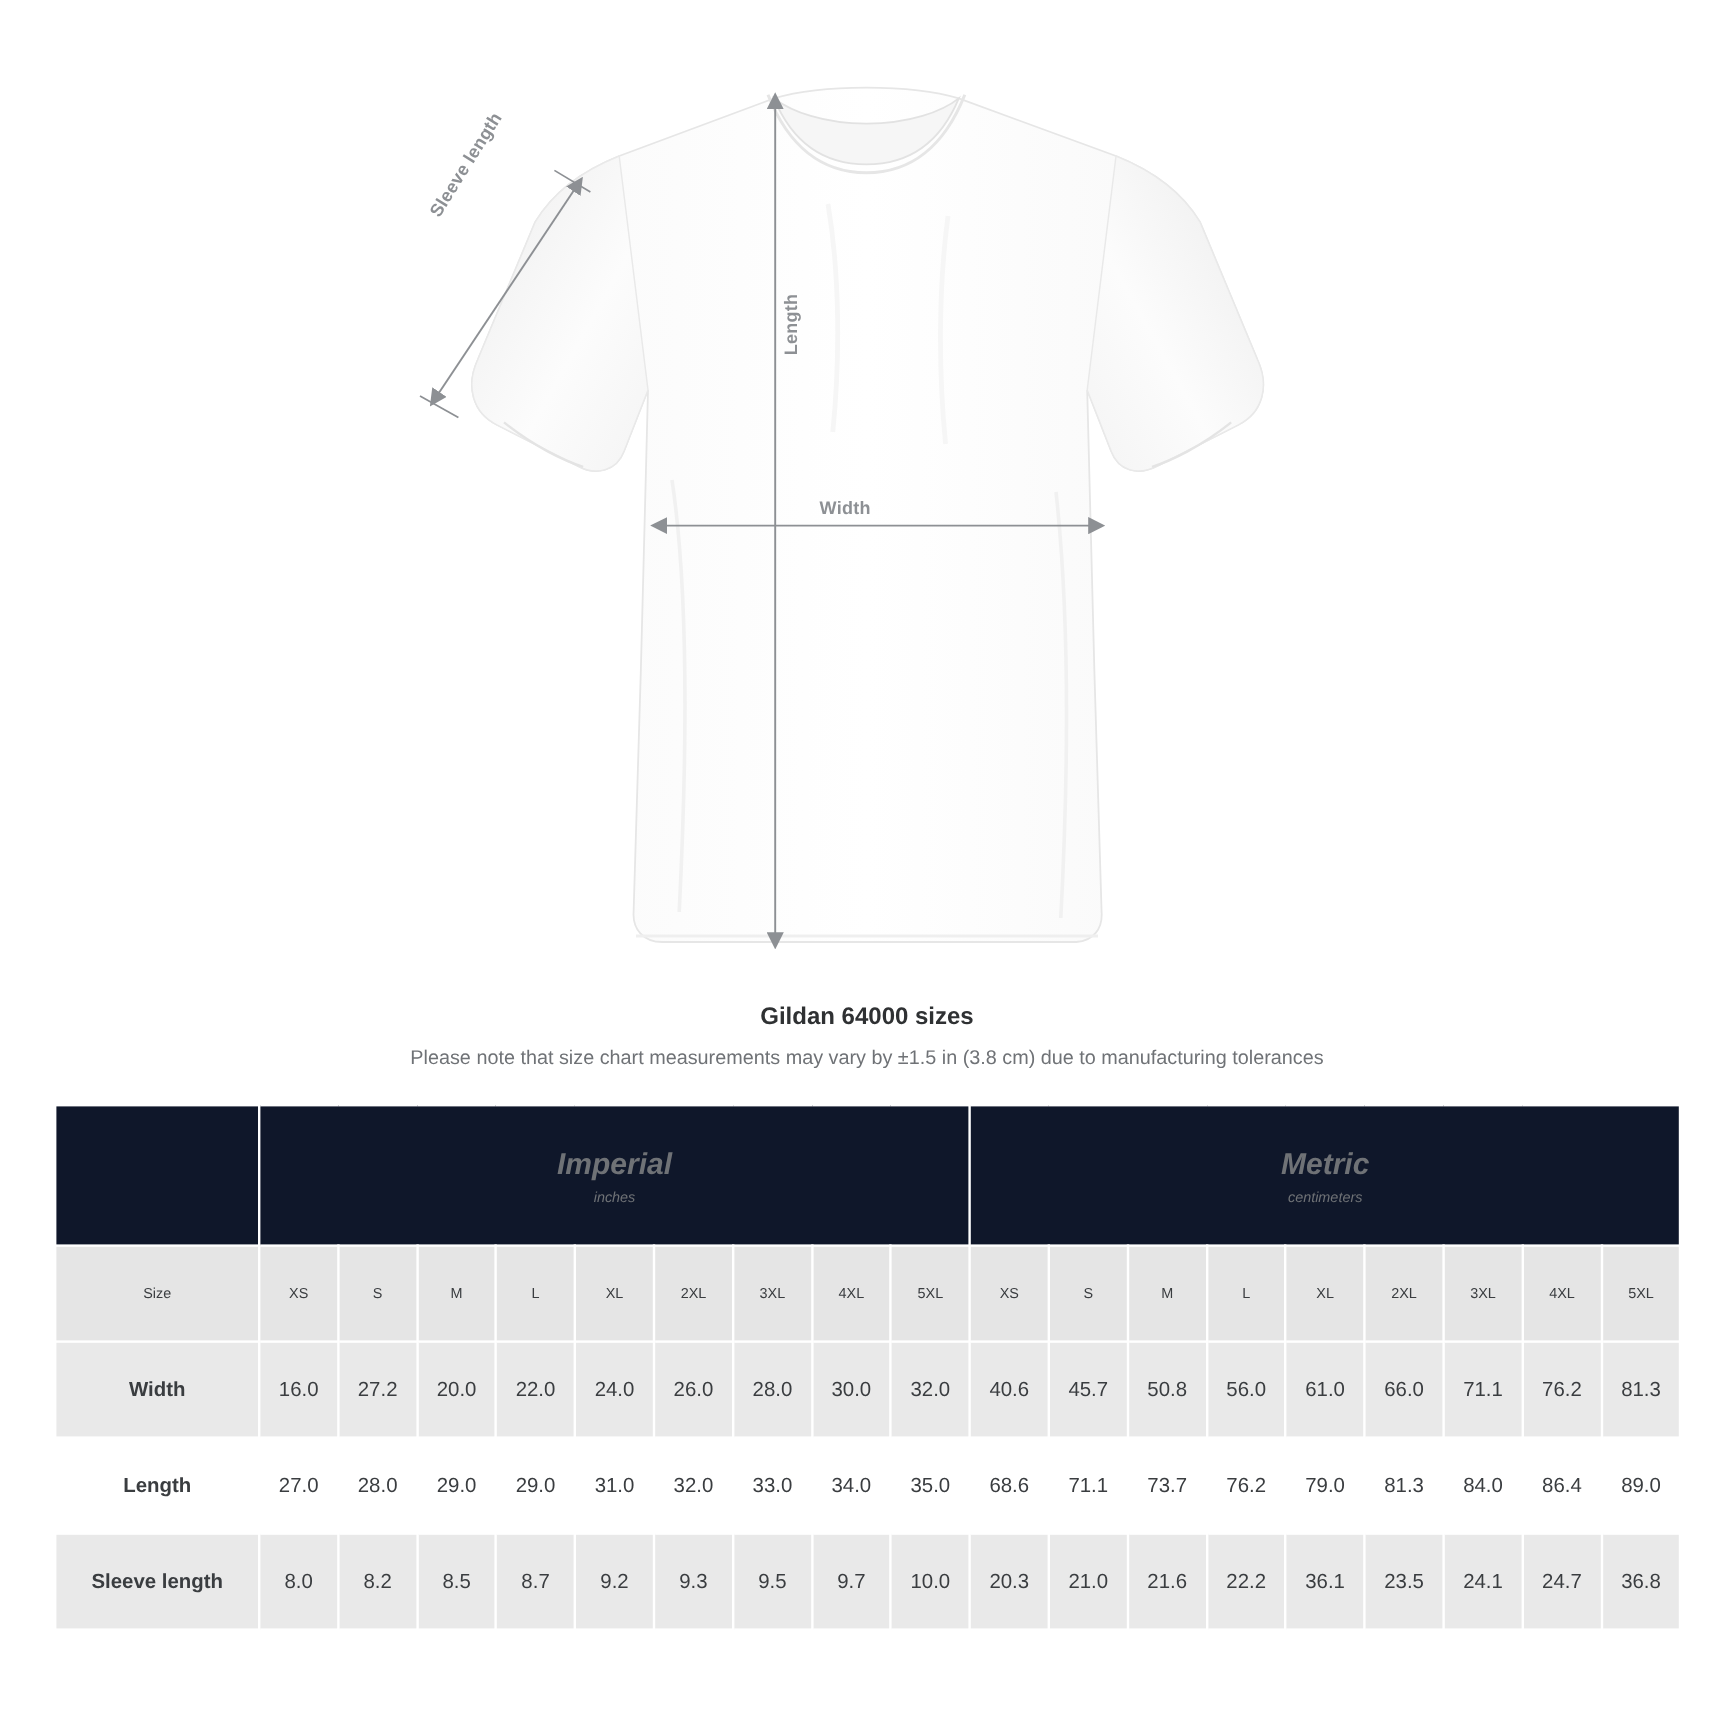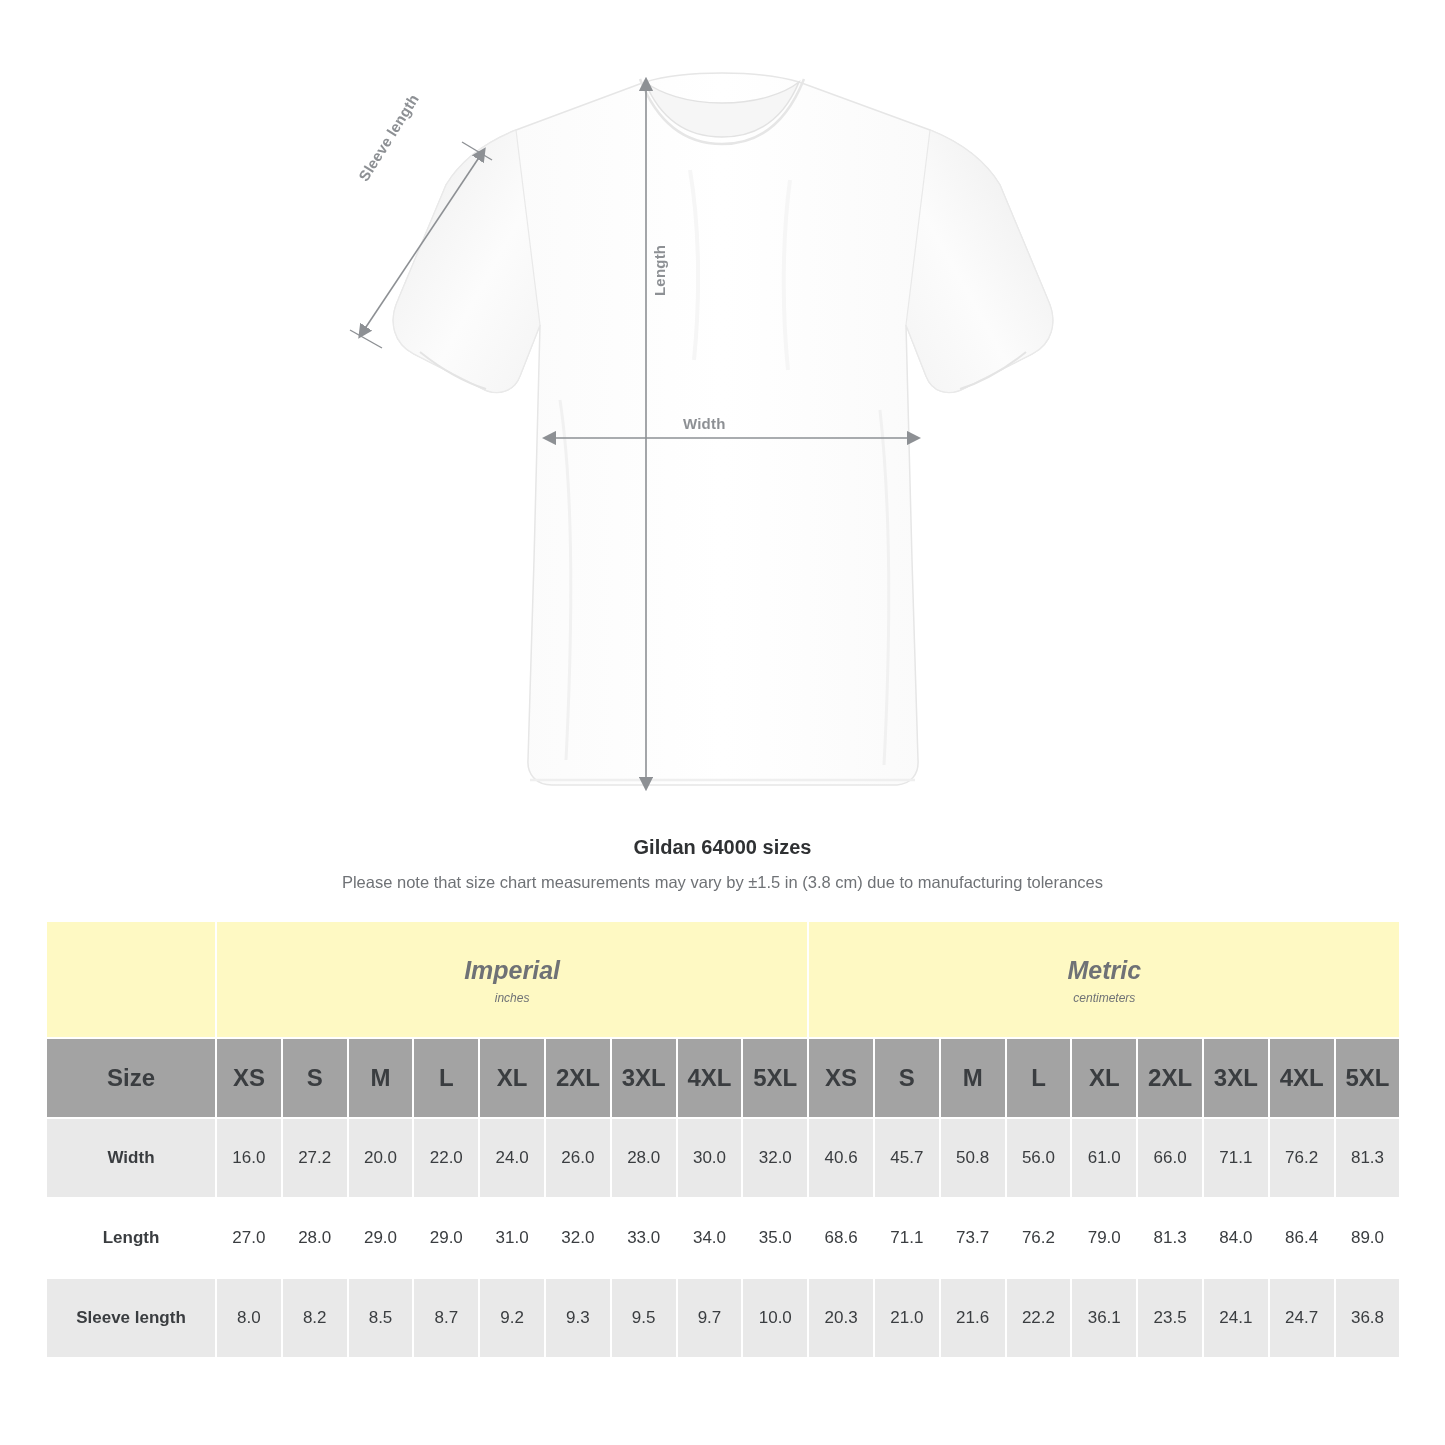--- a/index.html
+++ b/index.html
@@ -79,21 +79,21 @@
   }
   table.size-chart td,
   table.size-chart th {
     border: 2px solid #ffffff;
     text-align: center;
     font-size: 17px;
     color: #3a3d40;
     padding: 0;
   }
   .unit-header td {
-    background: #fef9c3;
+    background: #0f172a;
     height: 115px;
     vertical-align: middle;
   }
   .unit-name {
     font-size: 25px;
     font-style: italic;
     font-weight: bold;
     color: #6f7276;
     line-height: 1.2;
   }
@@ -101,24 +101,24 @@
     font-size: 12px;
     font-style: italic;
     color: #6f7276;
     padding-top: 6px;
   }
   .blank-cell {
     background: #e9e9e9;
   }
 
   tr.row-size td {
-    background: #a3a3a3;
+    background: #e5e5e5;
     height: 78px;
-    font-weight: bold;
-    font-size: 24px;
+    font-weight: normal;
+    font-size: 12px;
   }
   tr.row-band td {
     background: #e9e9e9;
     height: 78px;
   }
   tr.row-white td {
     background: #ffffff;
     height: 78px;
   }
   td.rowhead {

